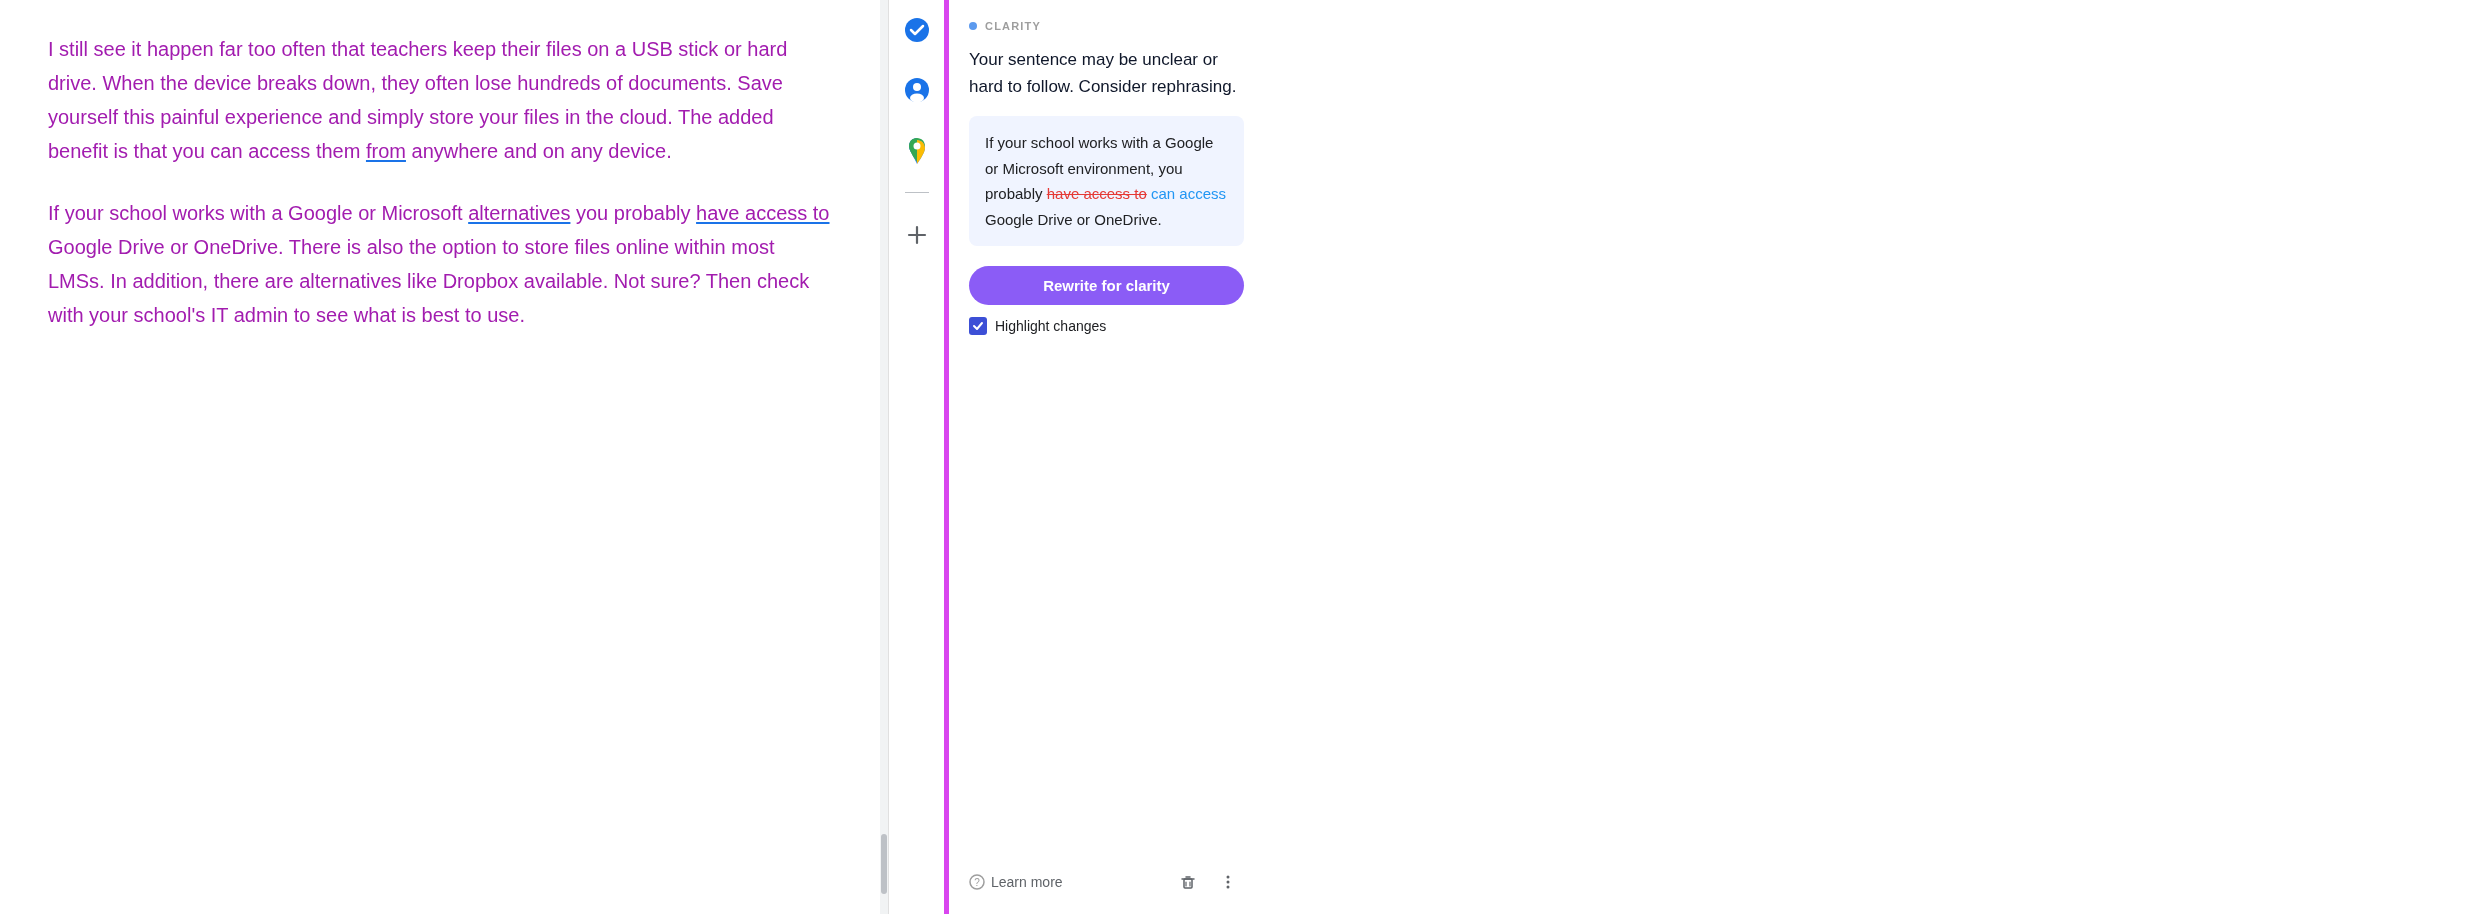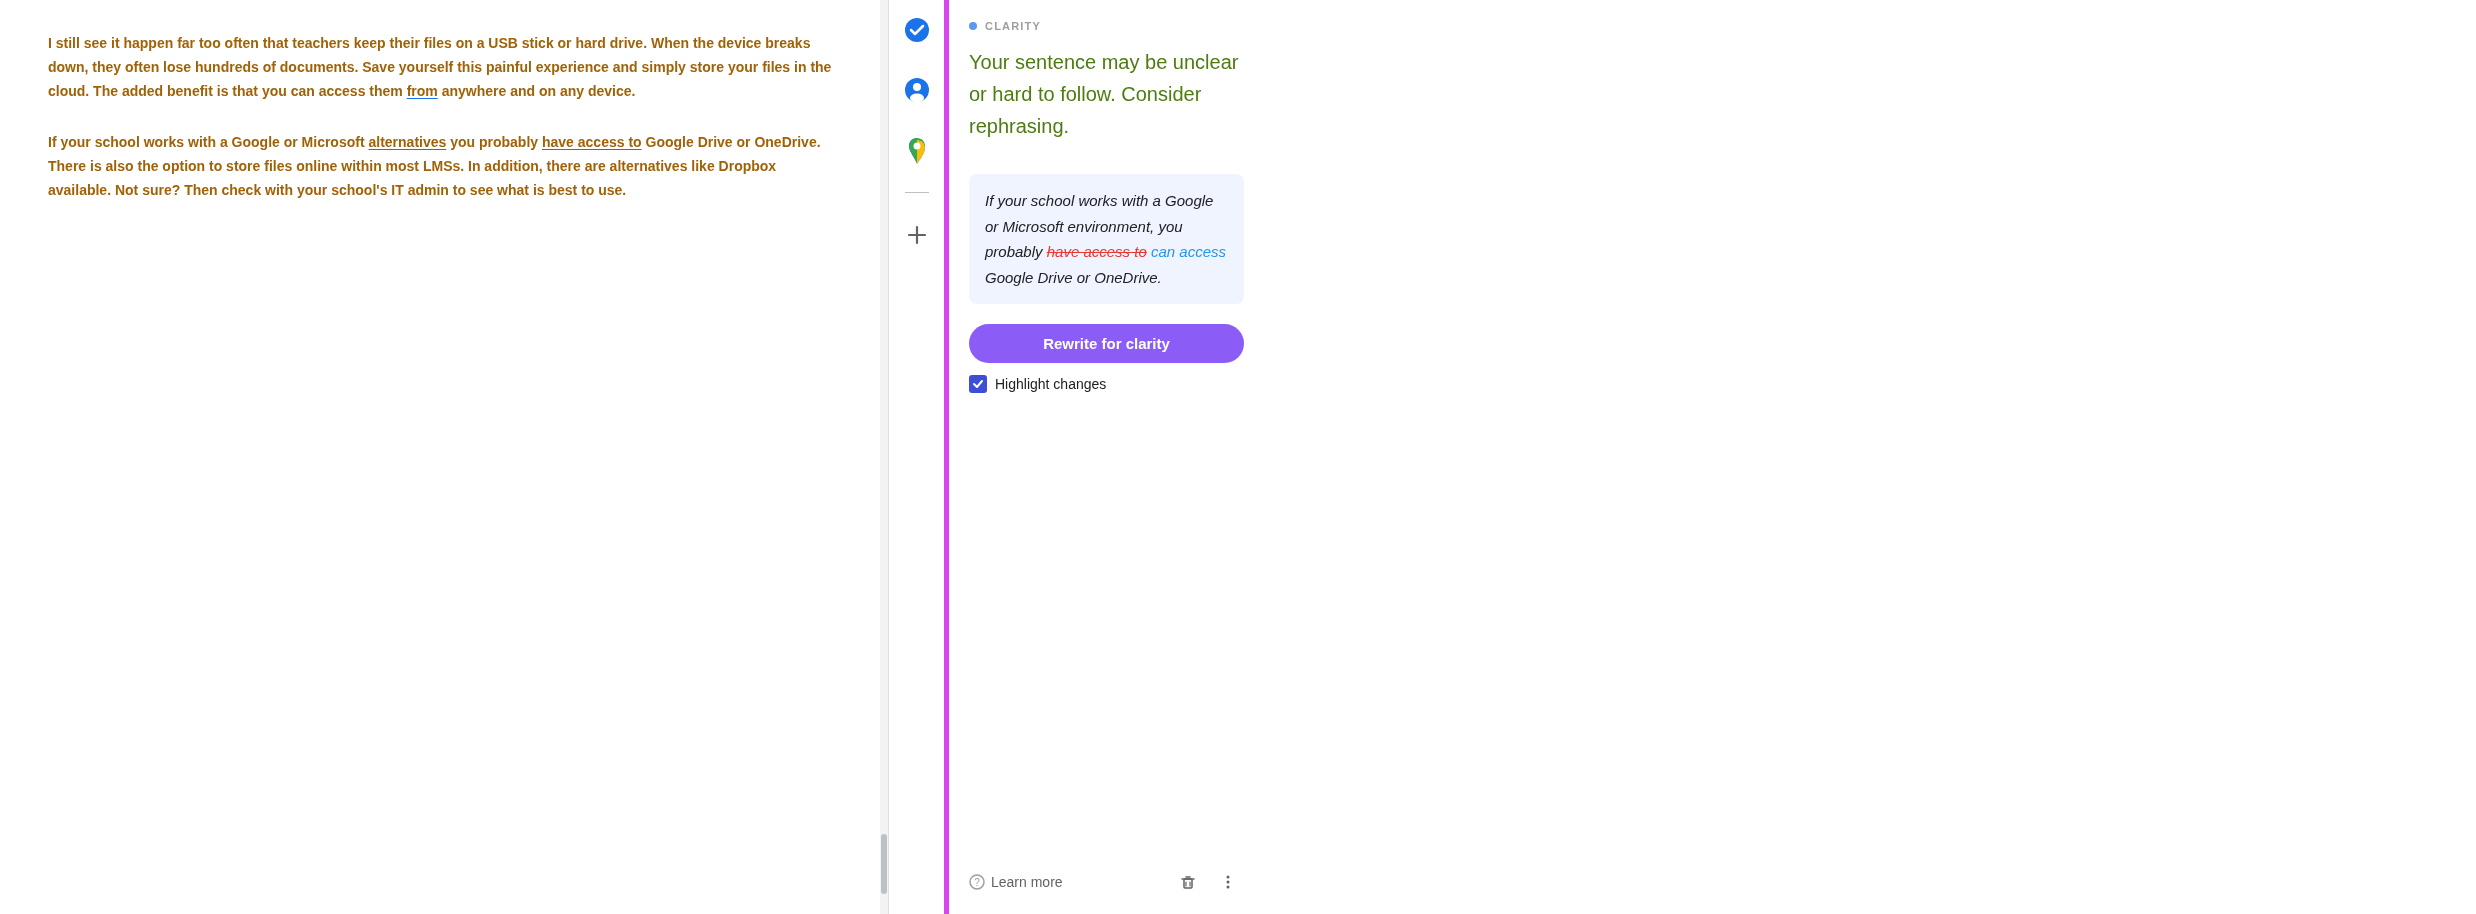--- a/index.html
+++ b/index.html
@@ -18,25 +18,24 @@
 
     .main-content {
       flex: 1;
       padding: 32px 48px;
       overflow-y: auto;
       background: #fff;
       max-width: 880px;
     }
 
     .paragraph {
-      font-size: 14px;
+      font-size: 20px;
       line-height: 1.7;
-      color: #a16207;
+      color: #a21caf;
       margin-bottom: 28px;
-      font-weight: bold;
     }
 
     .underline-blue {
       text-decoration: underline;
       text-decoration-color: #1a73e8;
       text-underline-offset: 2px;
     }
 
     .sidebar-icons {
       width: 56px;
@@ -97,35 +96,34 @@
 
     .clarity-dot {
       width: 8px;
       height: 8px;
       border-radius: 50%;
       background: #5c9aee;
       flex-shrink: 0;
     }
 
     .suggestion-text {
-      font-size: 20px;
-      color: #4d7c0f;
+      font-size: 17px;
+      color: #0f172a;
       line-height: 1.6;
-      margin-bottom: 32px;
+      margin-bottom: 16px;
     }
 
     .suggestion-box {
       background: #f0f4ff;
       border-radius: 8px;
       padding: 14px 16px;
       margin-bottom: 20px;
       font-size: 15px;
       line-height: 1.7;
       color: #202124;
-      font-style: italic;
     }
 
     .strikethrough-red {
       text-decoration: line-through;
       color: #e53935;
     }
 
     .insert-green {
       color: #2196f3;
     }

